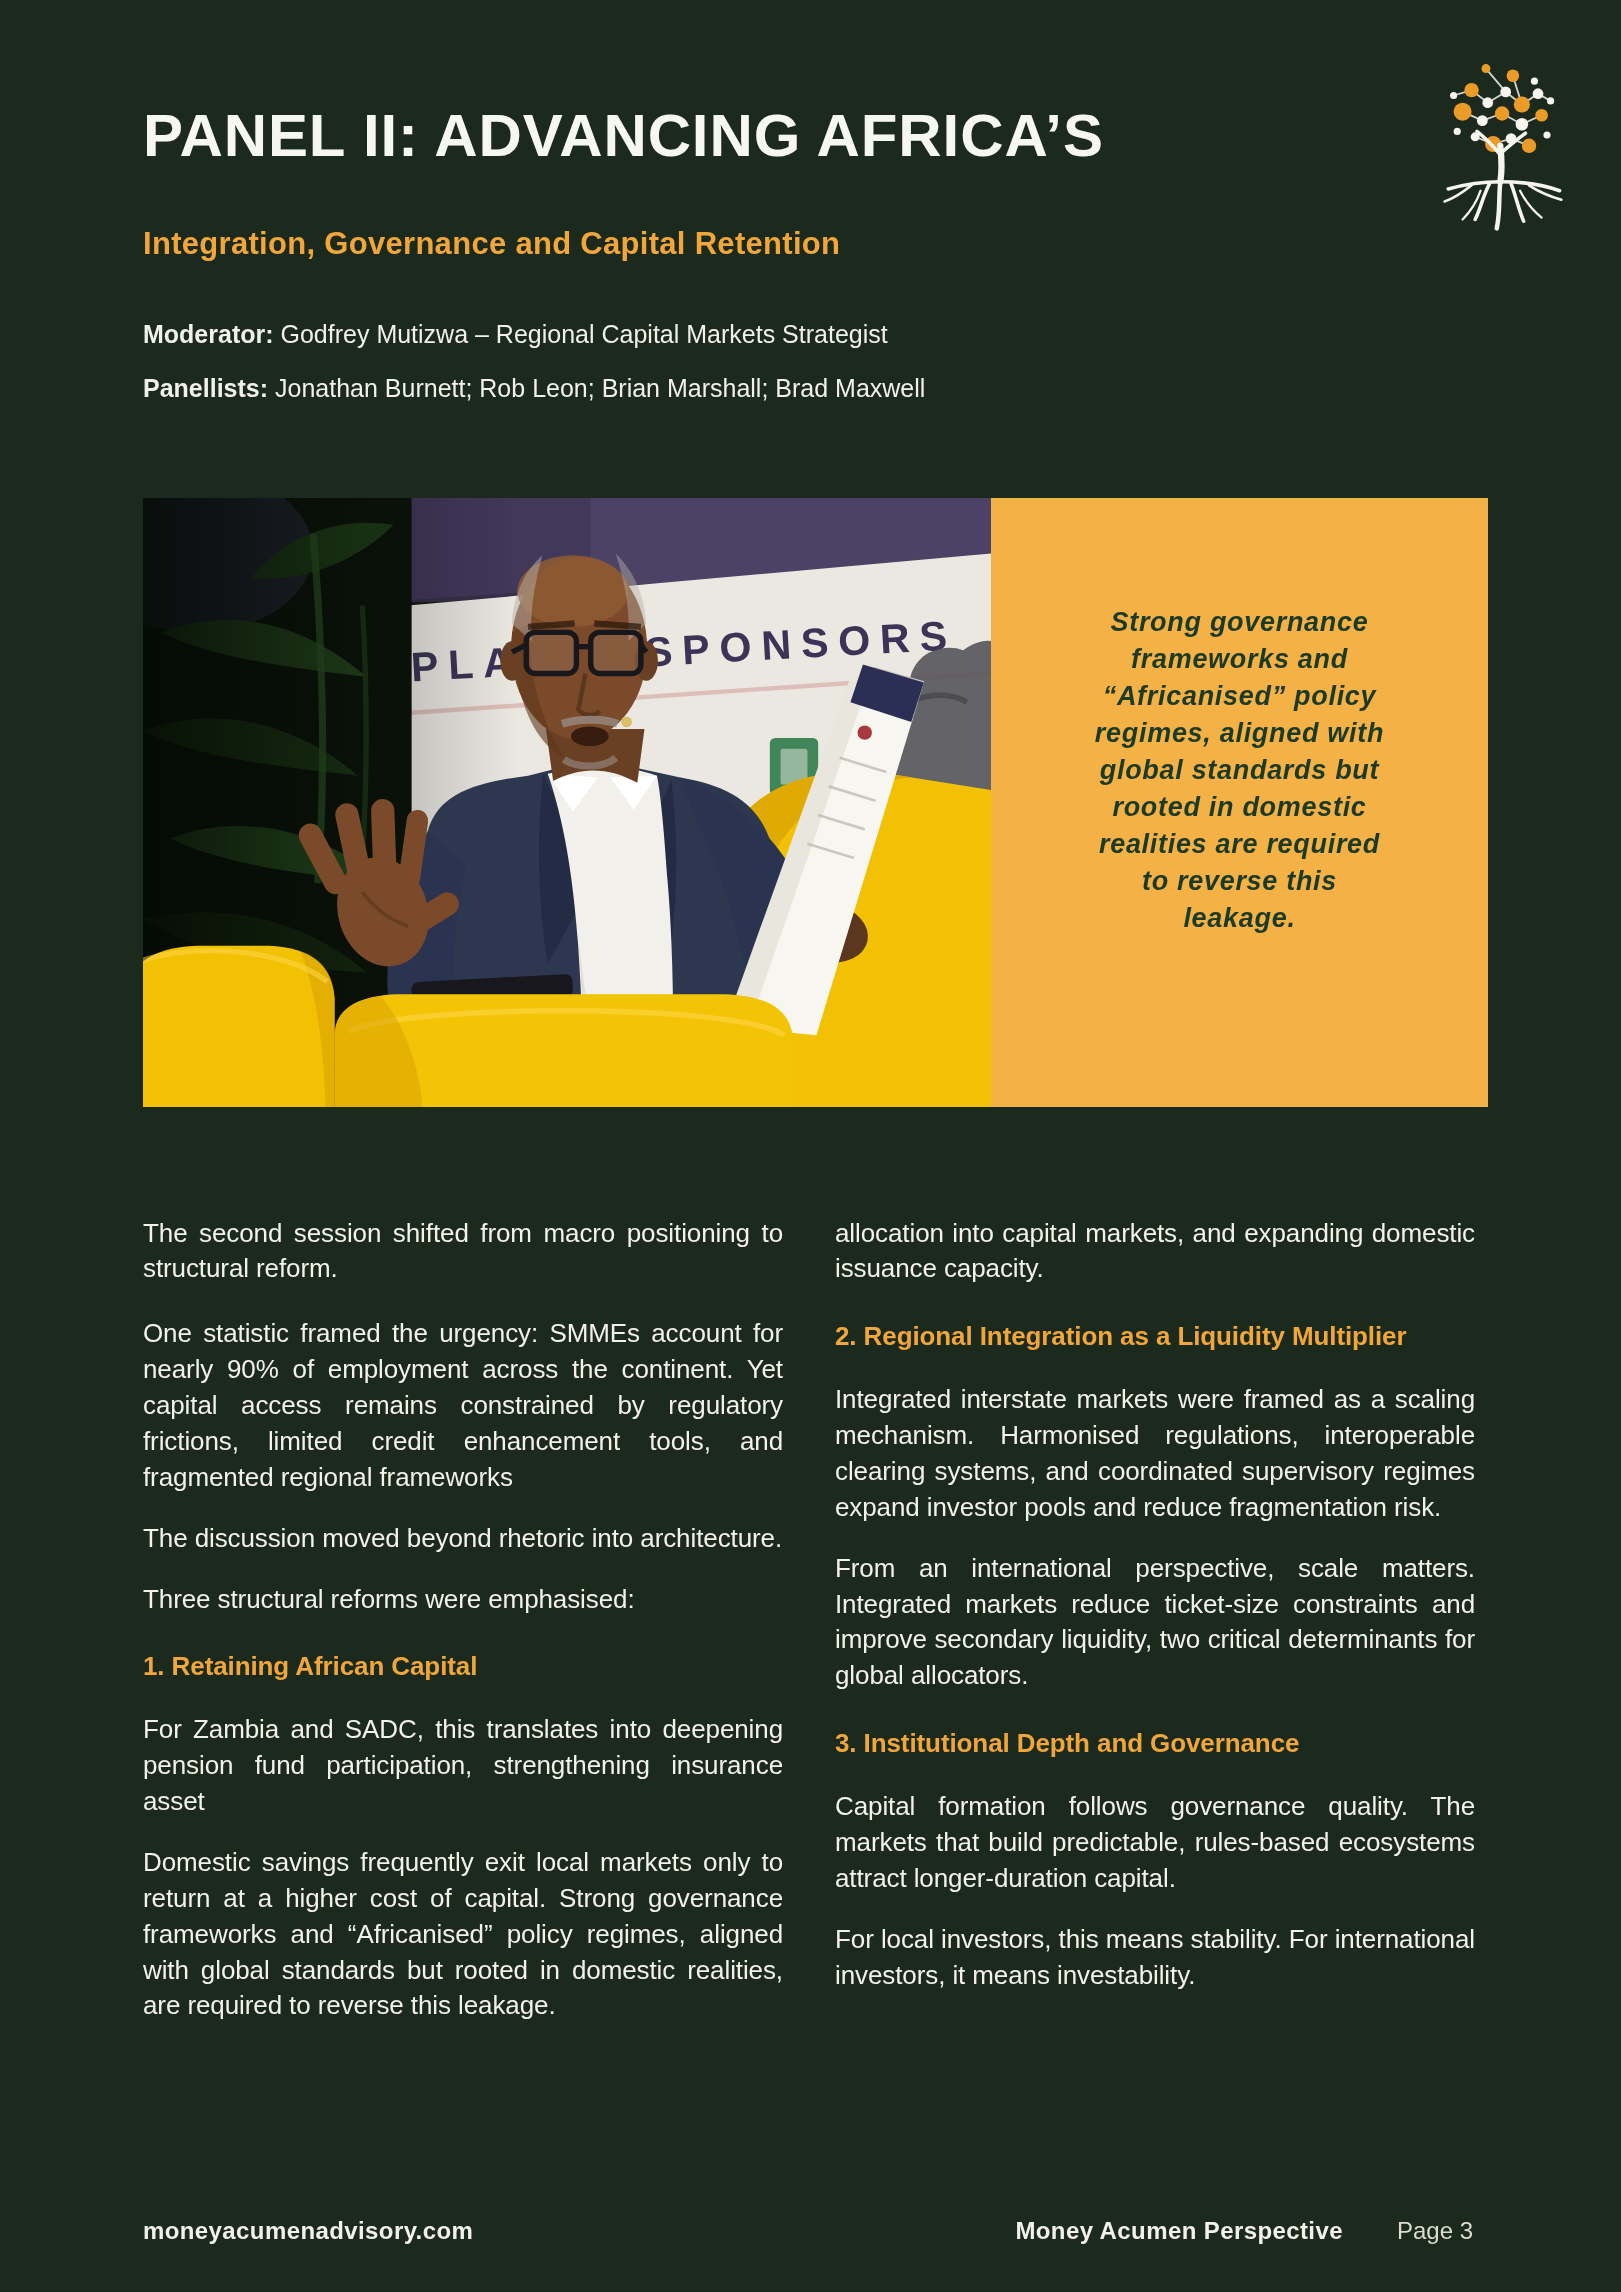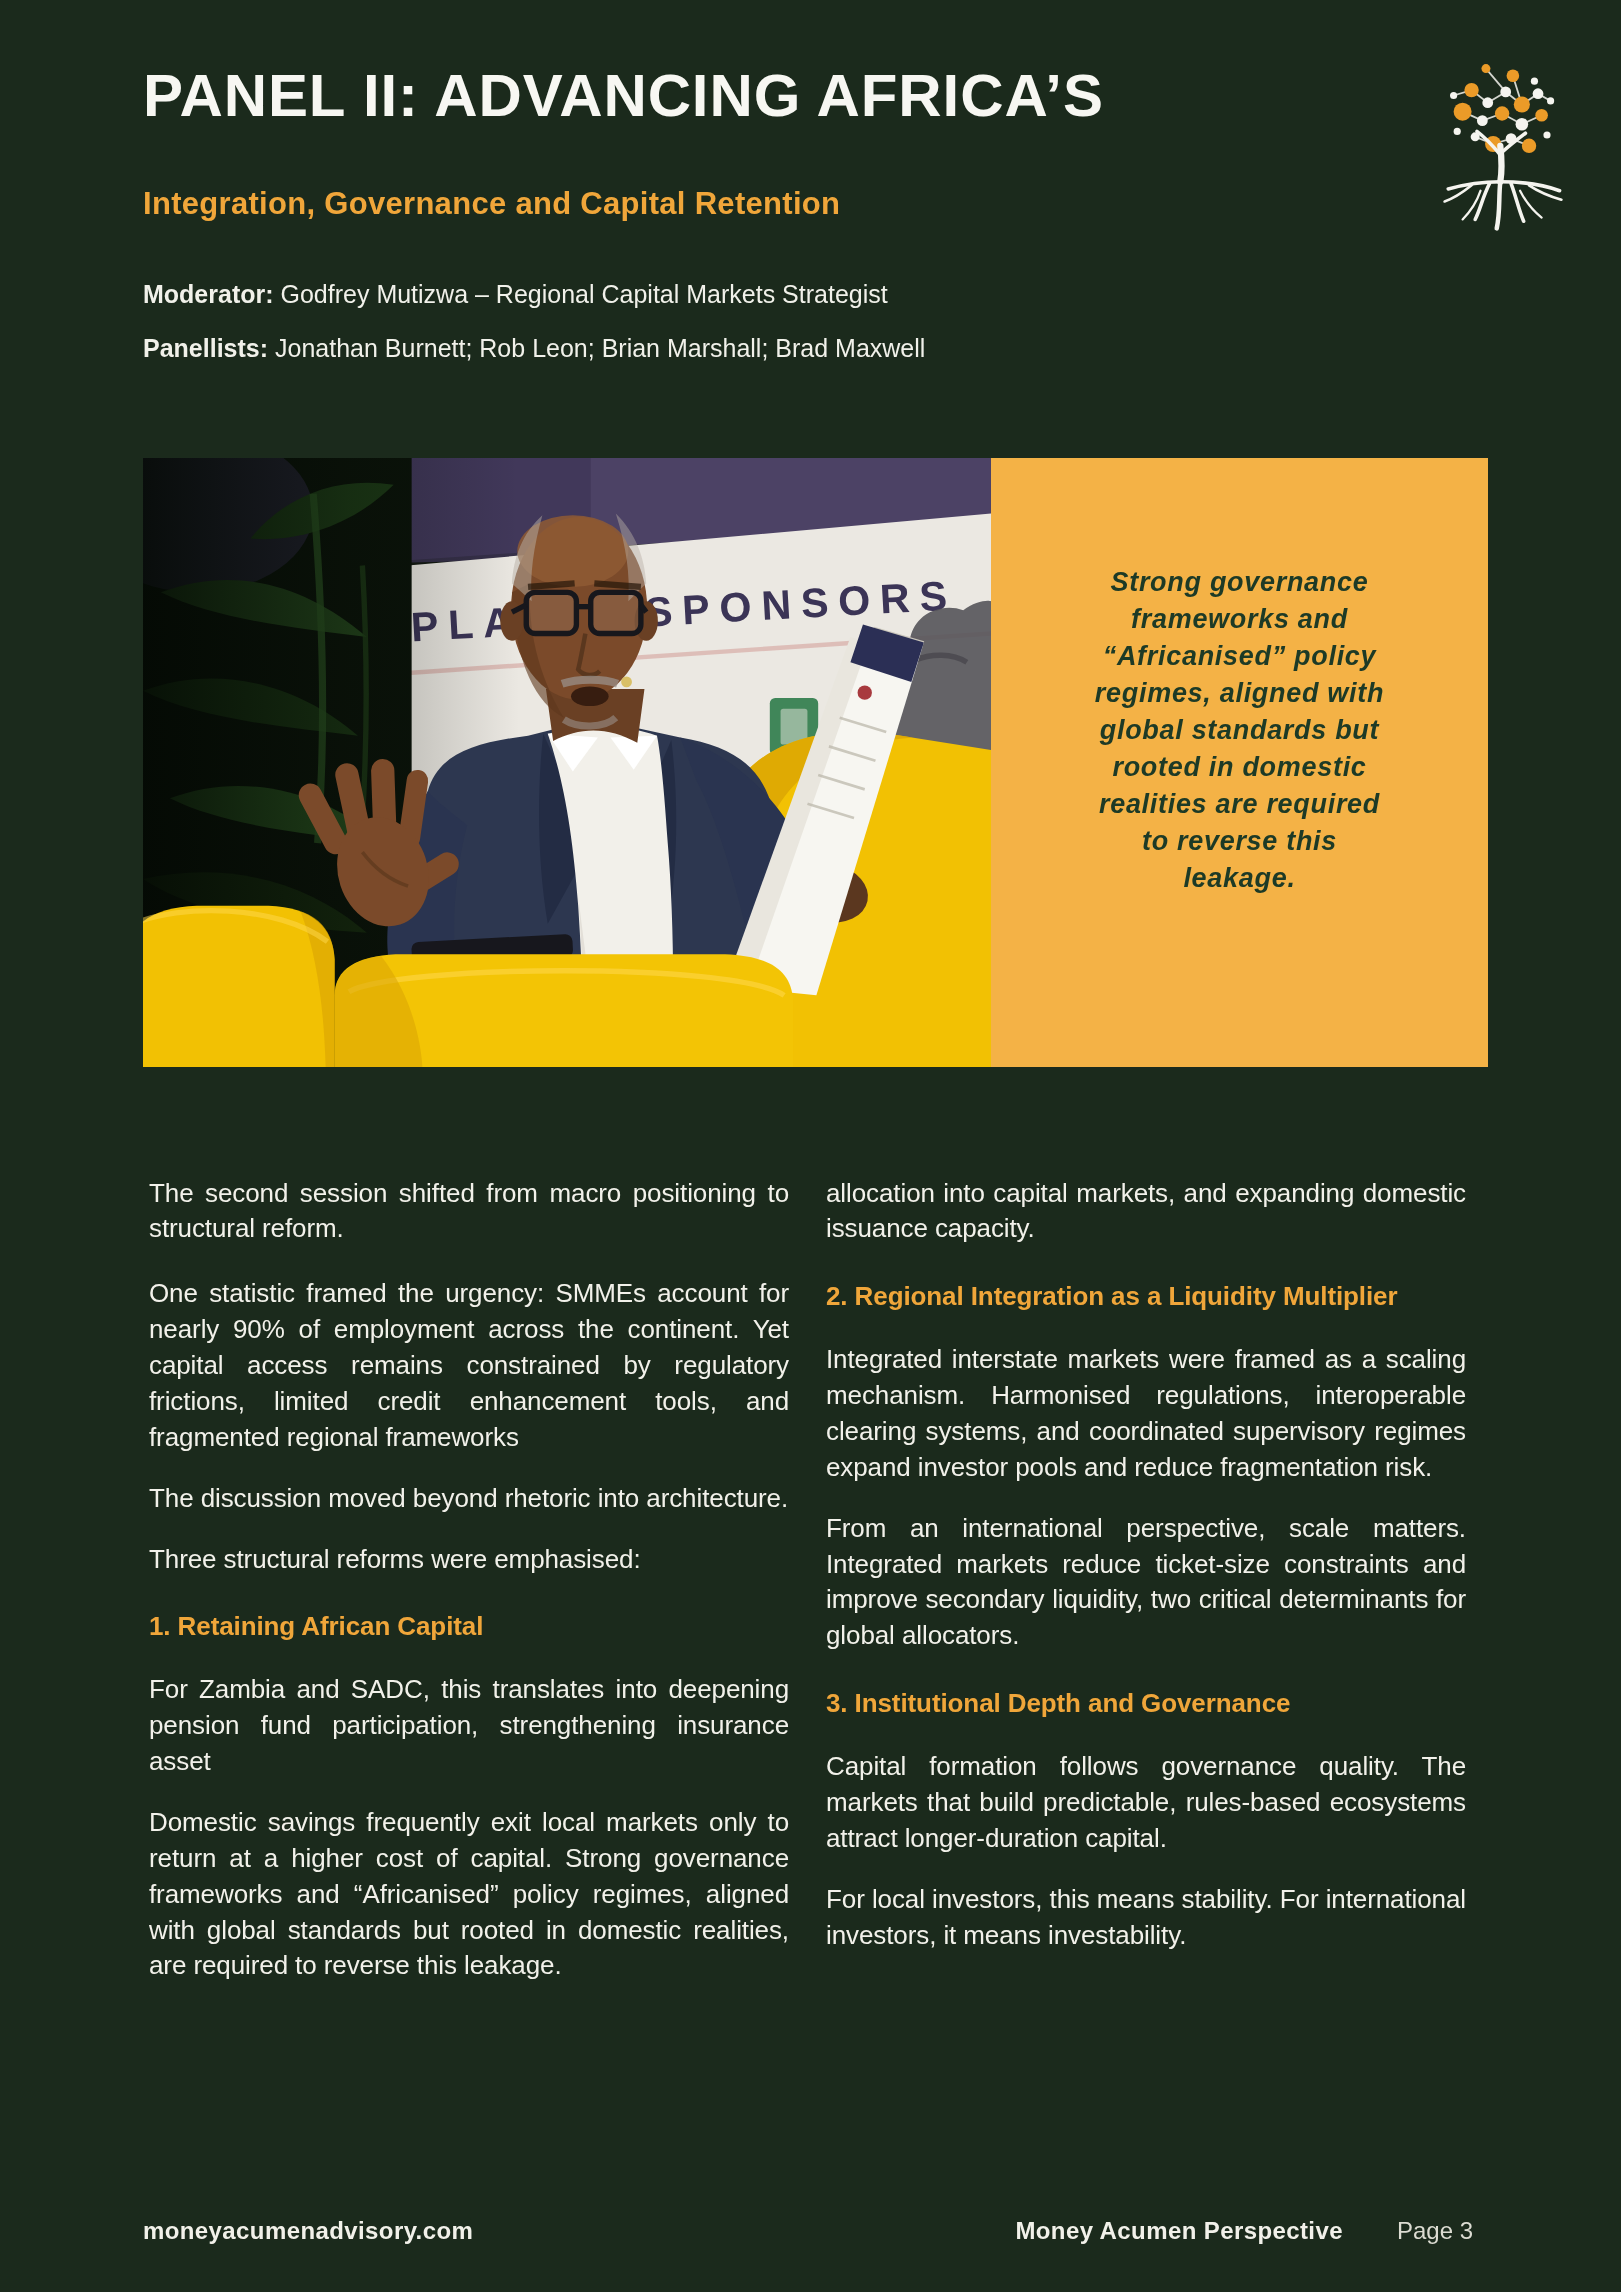--- a/index.html
+++ b/index.html
@@ -2,42 +2,42 @@
 <html style="font-size:14.3px"><head>
 <meta charset="utf-8">
 <style>
   html,body{margin:0;padding:0;background:#10170f;}
   .page{
     position:relative;width:1621px;height:2293px;background:#1b2a1c;
     font-family:"Liberation Sans",sans-serif;overflow:hidden;box-sizing:border-box;
   }
   .content{padding:0 133px 0 143px;}
   .title{
-    margin:0;padding-top:60px;font-size:60px;line-height:1.2;font-weight:700;
+    margin:0;padding-top:100px;font-size:60px;line-height:1.2;font-weight:700;
     color:#f7f7f2;letter-spacing:0.9px;
   }
   .subtitle{
     margin:54px 0 0;font-size:31px;font-weight:700;color:#f0a63a;letter-spacing:0.3px;
   }
   .meta{margin:0;font-size:25px;color:#f1f1ea;line-height:1.3;}
   .meta.first{margin-top:56px;}
   .meta + .meta{margin-top:21.5px;}
   .meta b{font-weight:700;}
   .hero{margin-top:93px;display:flex;height:609px;}
   .photo{width:848px;height:609px;position:relative;background:#141a12;flex:0 0 auto;}
   .photo svg{display:block;width:100%;height:100%;}
   .quote-box{
     flex:1;background:#f4b246;display:flex;align-items:center;justify-content:center;
     padding:36px 97px 99px;box-sizing:border-box;
   }
   .quote-text{
     margin:0;font-size:27px;line-height:1.37;font-style:italic;font-weight:600;
     color:#1d3a26;text-align:center;max-width:360px;letter-spacing:0.7px;
   }
-  .columns{display:flex;gap:37px;margin-top:109px;color:#f2f1ea;margin-left:6px;}
+  .columns{display:flex;gap:52px;margin-top:109px;color:#f2f1ea;}
   .col{width:640px;text-align:justify;font-size:26px;line-height:1.38;letter-spacing:-0.1px;}
   .body-p{margin:0 0 25px;}
   .body-h{color:#f0a63a;font-weight:700;margin:32px 0 27px;text-align:left;}
   .gap-top{margin-top:29px;}
   .logo{position:absolute;top:56px;right:50px;width:136px;height:176px;}
   .logo svg{width:100%;height:100%;display:block;}
   .footer{
     position:absolute;left:143px;right:148px;top:2217px;display:flex;
     justify-content:space-between;align-items:baseline;font-size:24px;color:#f2f1ea;
   }

